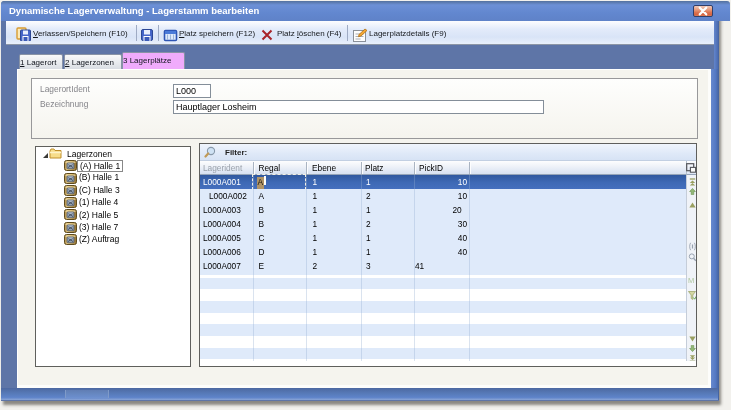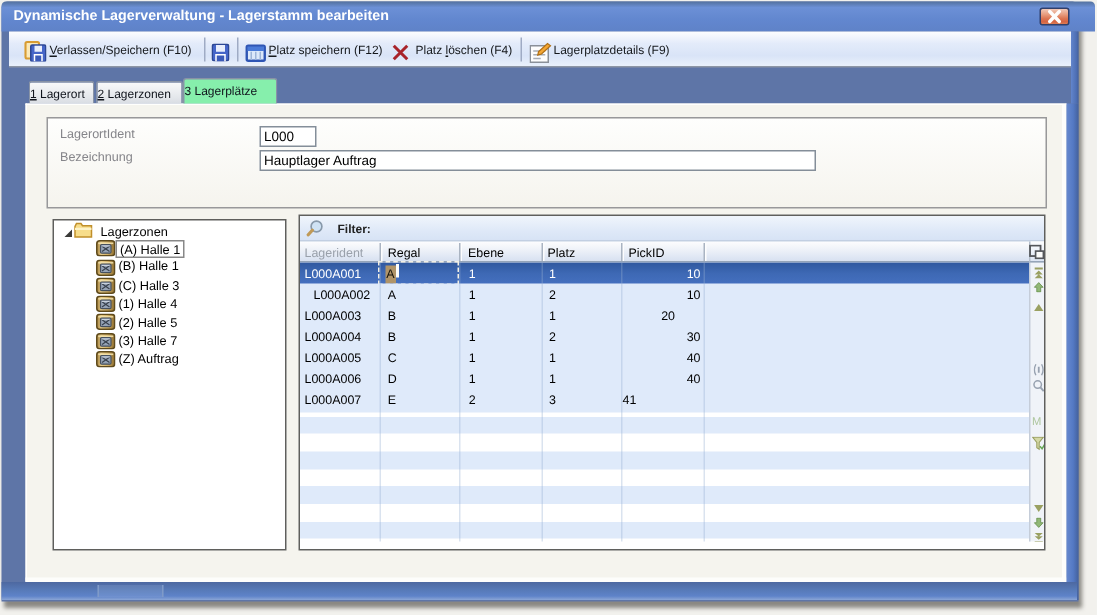--- a/index.html
+++ b/index.html
@@ -4,21 +4,21 @@
 html,body{width:731px;height:410px;background:#f2f1ed;font-family:"Liberation Sans",sans-serif;overflow:hidden;position:relative}
 .abs{position:absolute}
 #win{position:absolute;left:1px;top:1px;width:718px;height:400px;background:#5e75a7;border-radius:4px 4px 0 0;box-shadow:2px 4px 3px rgba(120,118,112,.85)}
 #title{position:absolute;left:1px;top:1px;right:1px;height:20px;border-radius:3px 3px 0 0;background:linear-gradient(180deg,#53719e 0%,#6c90d6 20%,#6287cf 60%,#5f82c8 100%);color:#fff;font-weight:bold;font-size:9.5px;line-height:20px;padding-left:8px;letter-spacing:0px}
 #closebtn{position:absolute;left:693px;top:5px;width:20px;height:12px;border:1px solid #303f6a;border-radius:2px;background:linear-gradient(180deg,#f0c8b8 0%,#e89e80 35%,#db7350 65%,#d66442 85%,#de7e55 100%)}
 #closebtn svg{position:absolute;left:0px;top:-0.5px}
 #toolbar{position:absolute;left:6px;top:21px;width:708px;height:24px;background:linear-gradient(180deg,#fdfdfe 0%,#e3ebfa 35%,#d9e4f7 70%,#e9f0fb 100%);border-bottom:1px solid #8d96a5}
 .tbtxt{position:absolute;top:21px;height:24px;line-height:25px;font-size:8px;color:#15181c;white-space:nowrap}
 .tbsep{position:absolute;top:25px;height:16px;width:1px;background:#9fabc4}
 #tabs .tab{position:absolute;font-size:8px;color:#10141c;text-align:left;border:1px solid #8893a6;border-bottom:none;border-radius:2px 2px 0 0;background:linear-gradient(180deg,#f8f9fa 0%,#e4e7eb 70%,#d9dde3 100%);line-height:14px}
-#tabs .active{background:#86efac;z-index:5}
+#tabs .active{background:#f0abfc;z-index:5}
 #page{position:absolute;left:17px;top:69px;width:694px;height:319px;background:#f5f4ee;border-top:1px solid #fffffd;border-left:1px solid #fffffd;border-right:3px solid #fdfdfb;border-bottom:3px solid #fdfdfb}
 #formpanel{position:absolute;left:31px;top:78px;width:667px;height:61px;border:1px solid #98989a;background:linear-gradient(180deg,#fefefd 0%,#f5f4ee 100%)}
 .flabel{position:absolute;font-size:8.4px;color:#85858a}
 .finput{position:absolute;border:1px solid #848e99;background:#fff;font-size:9px;color:#000;line-height:12px;padding-left:2px}
 #treepanel{position:absolute;left:35px;top:146px;width:156px;height:221px;border:1px solid #5f5f5c;background:#fff}
 .titem{position:absolute;font-size:8.5px;color:#000;white-space:nowrap}
 #gridpanel{position:absolute;left:199px;top:143px;width:498px;height:224px;border:1px solid #5f5f5c;background:#fff}
 #filterbar{position:absolute;left:0;top:0;width:496px;height:17px;background:linear-gradient(180deg,#f0f5fc 0%,#dfe9f8 60%,#d7e3f5 100%);border-bottom:1px solid #c2cfe2}
 #ghead{position:absolute;left:0;top:17px;width:496px;height:14px;background:linear-gradient(180deg,#fdfdfe 0%,#edf1f8 45%,#dde5f3 85%,#d8e1f0 100%);border-bottom:1px solid #95a4b8}
 .hcell{position:absolute;top:0;height:13px;line-height:14px;font-size:8.3px;color:#000;white-space:nowrap}
@@ -81,21 +81,21 @@
 <div id="tabs">
  <div class="tab" style="left:19px;top:54px;width:44px;height:15px;line-height:15px;white-space:nowrap"><span class="u">1</span> Lagerort</div>
  <div class="tab" style="left:64px;top:54px;width:58px;height:15px;line-height:15px;white-space:nowrap"><span class="u">2</span> Lagerzonen</div>
  <div class="tab active" style="left:122px;top:52px;width:63px;height:17px;line-height:16px;white-space:nowrap">3 Lagerplätze</div>
 </div>
 <div id="page"></div>
 <div id="formpanel"></div>
 <div class="flabel" style="left:40px;top:84px">LagerortIdent</div>
 <div class="flabel" style="left:40px;top:99px">Bezeichnung</div>
 <div class="finput" style="left:173px;top:84px;width:38px;height:14px">L000</div>
-<div class="finput" style="left:173px;top:100px;width:371px;height:14px">Hauptlager Auftrag</div>
+<div class="finput" style="left:173px;top:100px;width:371px;height:14px">Hauptlager Losheim</div>
 <div id="treepanel"></div>
 <div id="treeitems">
  <svg class="abs" style="left:42px;top:152px" width="7" height="7" viewBox="0 0 7 7">
       <path d="M6 1 V6 H1 Z" fill="#3a3a38"></path>
     </svg>
  <svg class="abs" style="left:49px;top:148px" width="13" height="11" viewBox="0 0 13 11">
   <path d="M1 3 L1 10 L12 10 L12 2.5 L6 2.5 L5 1 L2 1 Z" fill="#f7dd8a" stroke="#c08f2a"></path>
   <path d="M1 4.5 L12 4.5" stroke="#fdf3c8" stroke-width="1.5"></path>
  </svg>
  <div class="titem" style="left:67px;top:149px">Lagerzonen</div>
@@ -178,21 +178,21 @@
         <div class="cell" style="left:58.5px">A</div>
         <div class="cell" style="left:112.5px">1</div>
         <div class="cell" style="left:166px">2</div>
         <div class="cell" style="left:215px;width:52px;text-align:right">10</div>
       </div>
     <div class="row" style="top:28px">
         <div class="cell" style="left:3px">L000A003</div>
         <div class="cell" style="left:58.5px">B</div>
         <div class="cell" style="left:112.5px">1</div>
         <div class="cell" style="left:166px">1</div>
-        <div class="cell" style="left:198px;width:52px;text-align:right">20</div>
+        <div class="cell" style="left:231px;width:52px;text-align:center">20</div>
       </div>
     <div class="row rb" style="top:42px">
         <div class="cell" style="left:3px">L000A004</div>
         <div class="cell" style="left:58.5px">B</div>
         <div class="cell" style="left:112.5px">1</div>
         <div class="cell" style="left:166px">2</div>
         <div class="cell" style="left:215px;width:52px;text-align:right">30</div>
       </div>
     <div class="row" style="top:56px">
         <div class="cell" style="left:3px">L000A005</div>

